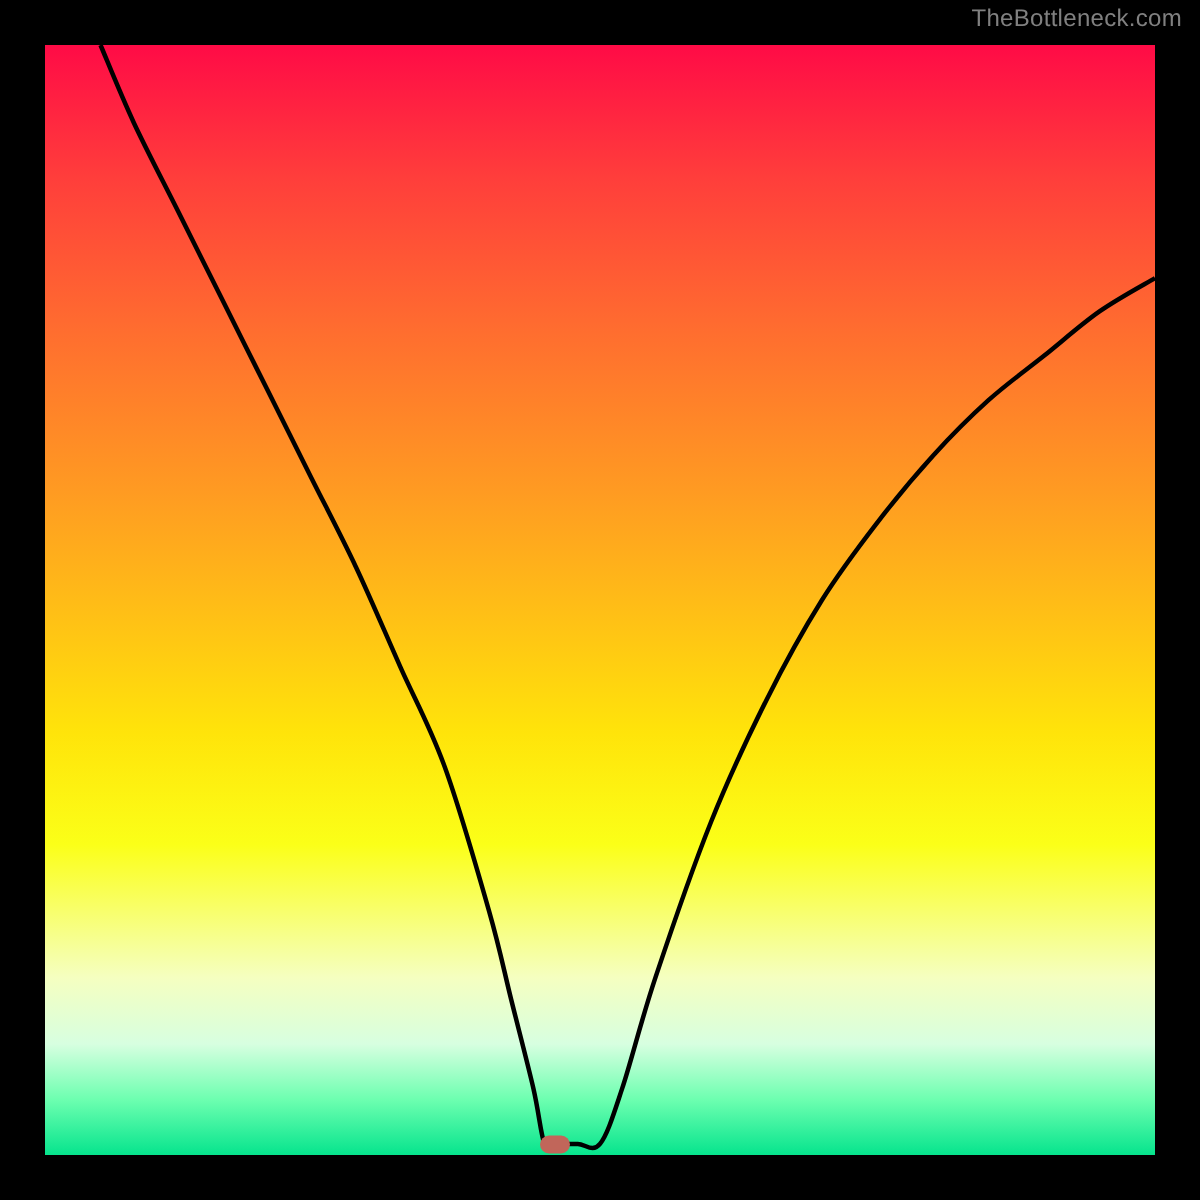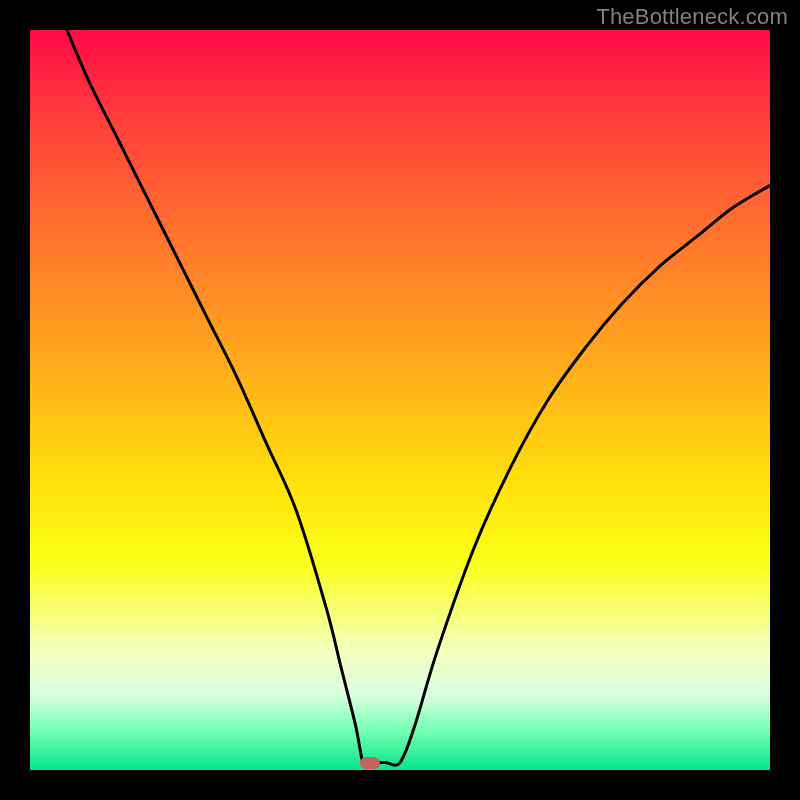--- a/index.html
+++ b/index.html
@@ -38,21 +38,21 @@
       #d7ffe0 90%,
       #6dffb0 95%,
       #06e48d 100%
     );
   }
   .watermark {
     position: absolute;
     top: 4px;
     right: 12px;
     color: #808080;
-    font-size: 22px;
+    font-size: 16px;
     font-weight: 500;
     letter-spacing: 0.2px;
     font-family: Arial, Helvetica, sans-serif;
   }
   svg.curve {
     position: absolute;
     top: 0;
     left: 0;
     width: 740px;
     height: 740px;

